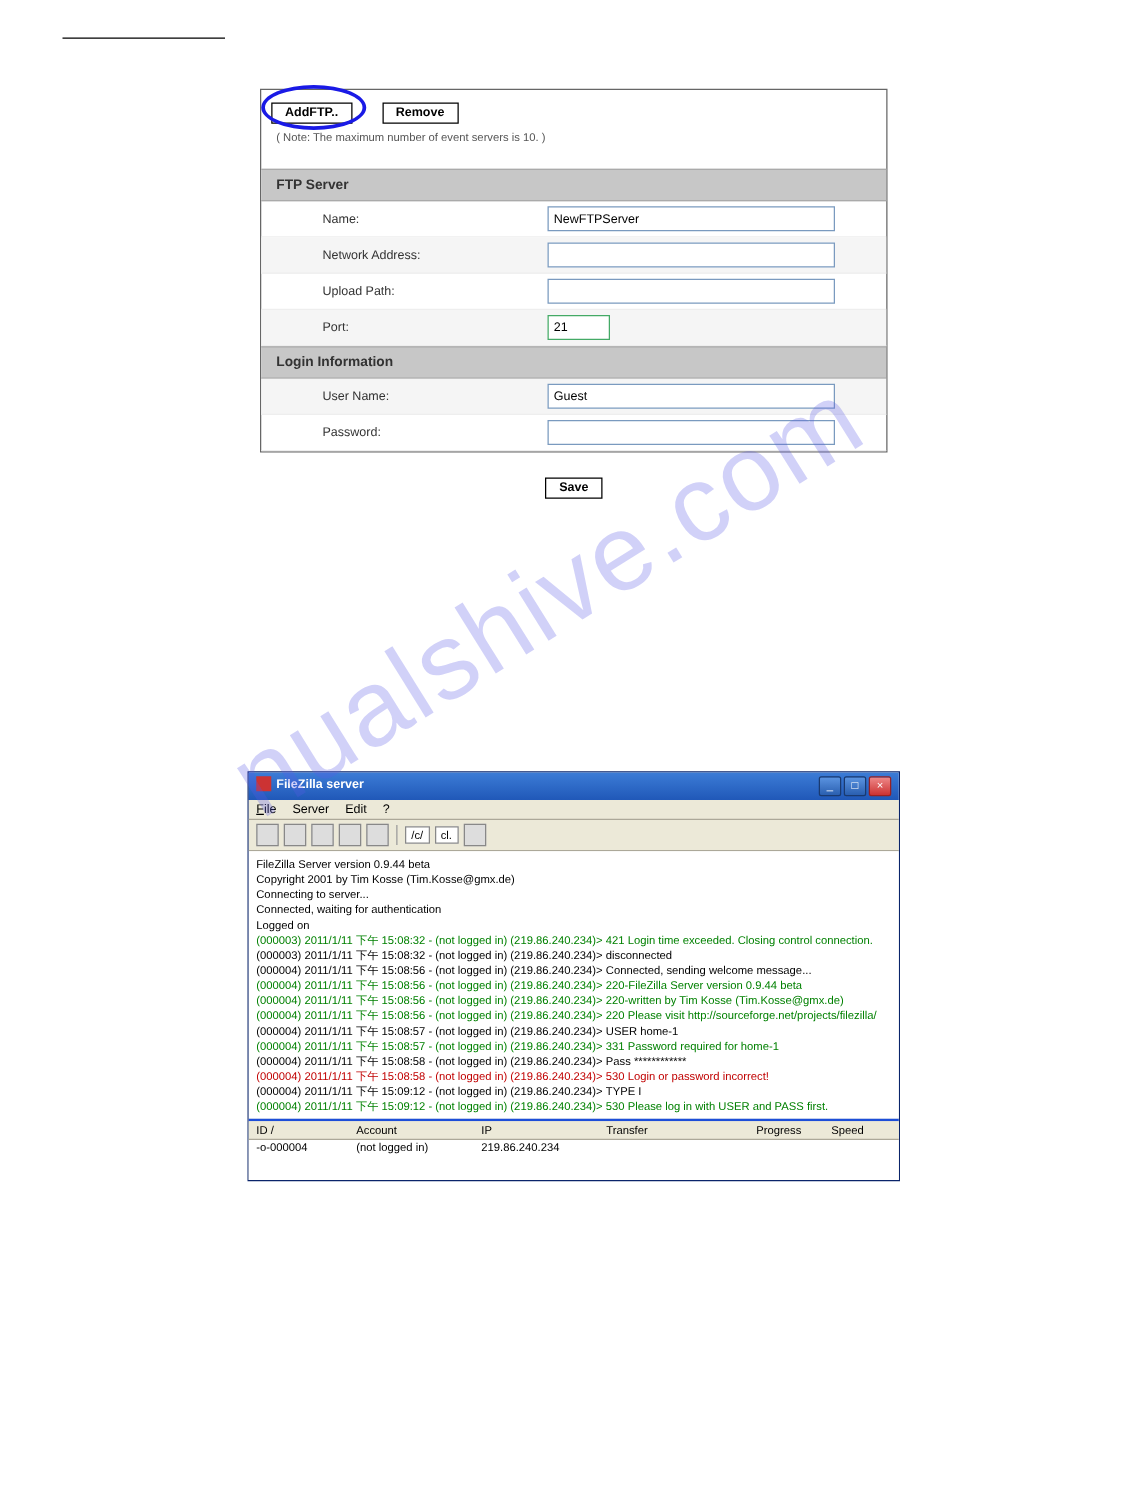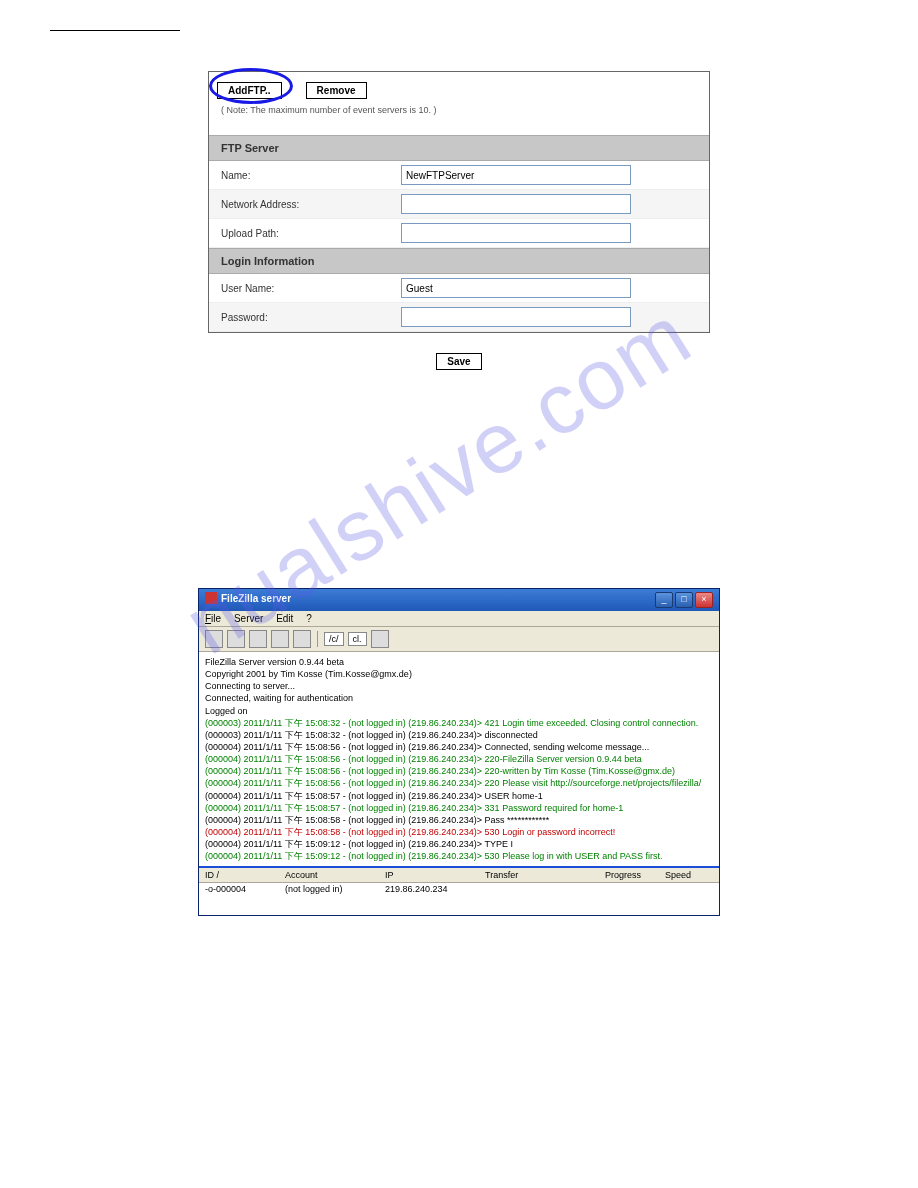--- a/index.html
+++ b/index.html
@@ -7,21 +7,21 @@
 
 .form-frame { border: 1px solid #666; width: 500px; margin: 0 auto 10px auto; background: #fff; }
 .btn-row { padding: 8px 8px 4px 8px; position: relative; }
 .btn { display: inline-block; border: 1px solid #000; padding: 2px 10px; font-family: Verdana, sans-serif; font-size: 10px; font-weight: bold; background: #fff; margin-right: 20px; }
 .circle { position: absolute; left: 0px; top: -4px; width: 78px; height: 30px; border: 3px solid #1a1ae6; border-radius: 50%; pointer-events: none; }
 .note { padding: 2px 12px 20px 12px; font-family: Verdana, sans-serif; font-size: 9px; color: #555; }
 
 .section-header { background: #c7c7c7; padding: 6px 12px; font-family: Verdana, sans-serif; font-size: 11px; font-weight: bold; color: #333; border-top: 1px solid #aaa; border-bottom: 1px solid #aaa; }
 .form-row { display: flex; padding: 4px 12px; font-family: Verdana, sans-serif; font-size: 10px; align-items: center; border-bottom: 1px solid #eee; }
 .form-row:nth-child(odd) { background: #f5f5f5; }
-.form-label { flex: 0 0 180px; color: #333; }
+.form-label { flex: 0 0 180px; color: #333; margin-left: 37px; }
 .form-input { border: 1px solid #4a6; padding: 2px 4px; font-family: Verdana, sans-serif; font-size: 10px; height: 14px; }
 .form-input.sm { width: 40px; }
 .form-input.lg { width: 220px; border-color: #7a9abf; }
 .save-row { text-align: center; padding: 8px 0; }
 .save-btn { display: inline-block; border: 1px solid #000; padding: 2px 10px; font-family: Verdana, sans-serif; font-size: 10px; font-weight: bold; background: #fff; }
 
 .watermark { position: absolute; left: 150px; top: 430px; font-size: 86px; font-weight: 400; color: rgba(90,90,230,0.28); transform: rotate(-32deg); white-space: nowrap; font-family: Arial, sans-serif; pointer-events: none; z-index: 5; letter-spacing: 2px; }
 
 .xp-window { width: 520px; margin: 210px auto 0 auto; border: 1px solid #0a246a; font-family: Tahoma, sans-serif; font-size: 10px; background: #fff; }
 .xp-titlebar { background: linear-gradient(to bottom, #3c7cd6, #2058b8); color: #fff; padding: 3px 6px; display: flex; justify-content: space-between; align-items: flex-start; }
@@ -71,20 +71,24 @@
     <div class="form-label">Name:</div>
     <input class="form-input lg" value="NewFTPServer" style="">
   </div>
   <div class="form-row">
     <div class="form-label">Network Address:</div>
     <input class="form-input lg" value="" style="">
   </div>
   <div class="form-row">
     <div class="form-label">Upload Path:</div>
     <input class="form-input lg" value="" style="">
+  </div>
+  <div class="form-row">
+    <div class="form-label">Port:</div>
+    <input class="form-input sm" value="21" style="">
   </div>
 
   <div class="section-header">Login Information</div>
 
   <div class="form-row">
     <div class="form-label">User Name:</div>
     <input class="form-input lg" value="Guest" style="">
   </div>
   <div class="form-row">
     <div class="form-label">Password:</div>

